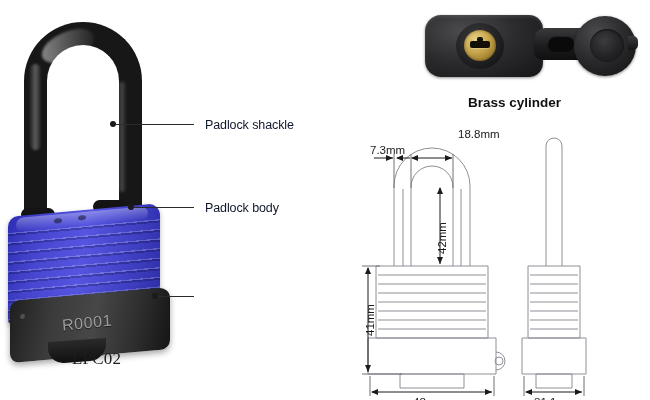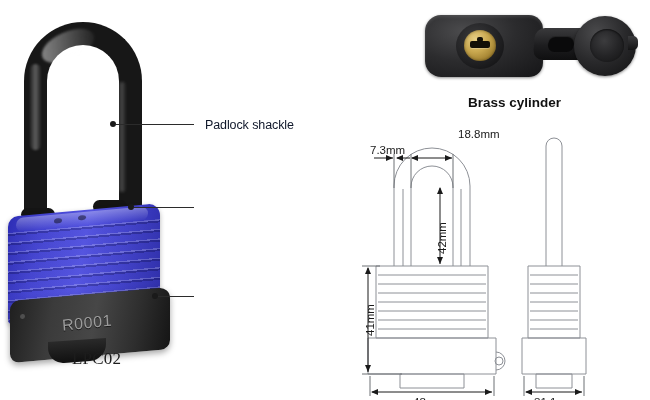--- a/index.html
+++ b/index.html
@@ -278,20 +278,21 @@
     </div>
     <div class="base-plug"></div>
   </div>
 
   <div class="leader-dot" style="left:110px; top:121px;"></div>
   <div class="leader-line" style="left:116px; top:124px; width:78px;"></div>
   <div class="callout-label" style="left:205px; top:118px;">Padlock shackle</div>
 
   <div class="leader-dot" style="left:128px; top:204px;"></div>
   <div class="leader-line" style="left:134px; top:207px; width:60px;"></div>
+  <div class="callout-label" style="left:205px; top:201px;">Padlock body</div>
 
   <div class="leader-dot" style="left:152px; top:293px;"></div>
   <div class="leader-line" style="left:158px; top:296px; width:36px;"></div>
 
   <div class="caption" style="left:72px; top:349px;">LPC02</div>
 
   <div id="cylinder-photo">
     <div class="cyl-plate"></div>
     <div class="cyl-strap"></div>
     <div class="cyl-strap-hole"></div>

